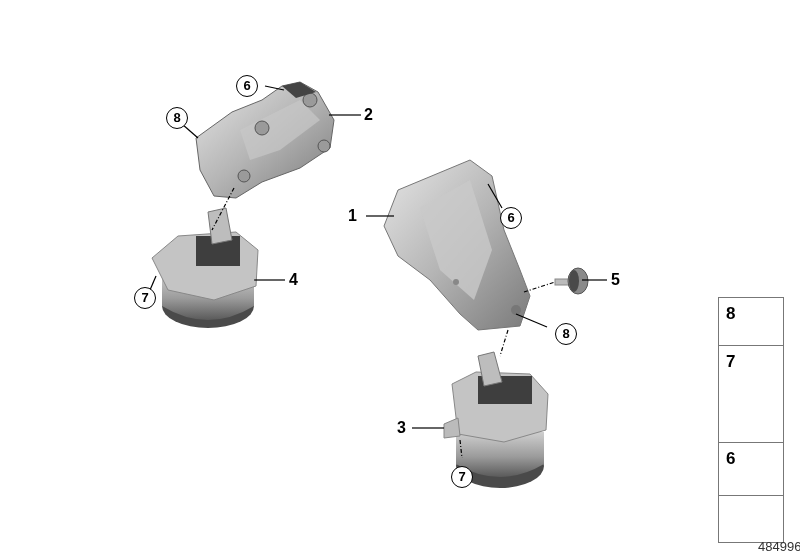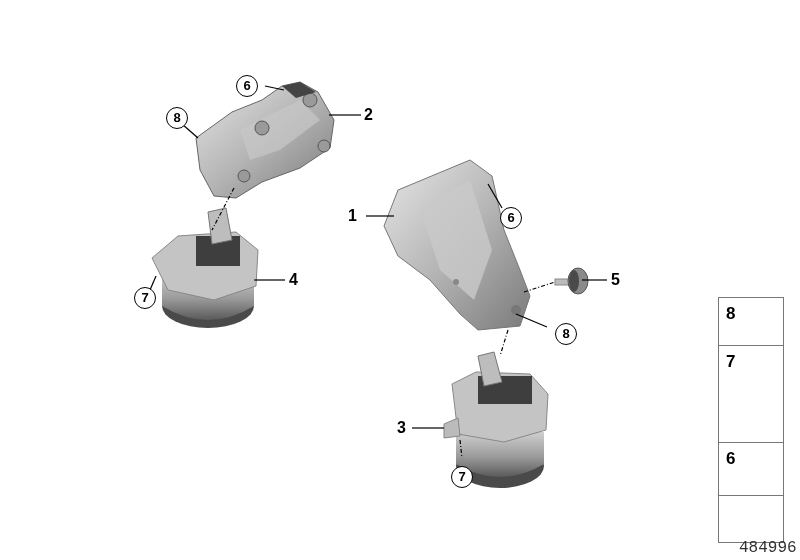--- a/index.html
+++ b/index.html
@@ -6,21 +6,21 @@
   body { width: 800px; height: 560px; position: relative; overflow: hidden;
          font-family: "Liberation Sans", sans-serif; }
   .stage { position: absolute; left: 0; top: 0; width: 800px; height: 560px; }
   .lbl { position: absolute; font-weight: bold; font-size: 16px; color: #000; line-height: 1; }
   .circ { position: absolute; width: 20px; height: 20px; border: 1.5px solid #000; border-radius: 50%;
           background: #fff; font-weight: bold; font-size: 13px; text-align: center; line-height: 20px; color: #000; }
   .legend { position: absolute; left: 718px; top: 297px; width: 64px; border: 1px solid #777; background:#fff; }
   .legend .cell { position: relative; border-bottom: 1px solid #777; }
   .legend .cell:last-child { border-bottom: none; }
   .legend .num { position: absolute; left: 7px; top: 6px; font-weight: bold; font-size: 17px; }
-  .catalog { position: absolute; left: 739px; top: 539px; font-size: 16px; color: #333; font-family: Liberation Mono, monospace; }
+  .catalog { position: absolute; left: 758px; top: 539px; font-size: 13px; color: #333; }
   svg { position: absolute; left: 0; top: 0; }
 </style>
 </head>
 <body>
 
 <div class="stage">
 
 <svg width="800" height="560" viewBox="0 0 800 560">
   <defs>
     <linearGradient id="gBr" x1="0" y1="0" x2="1" y2="1">

